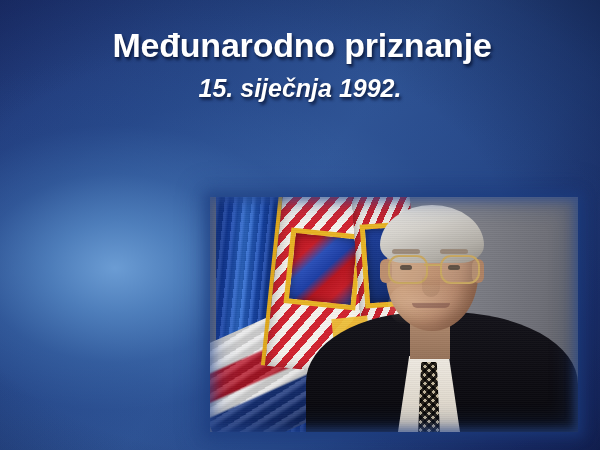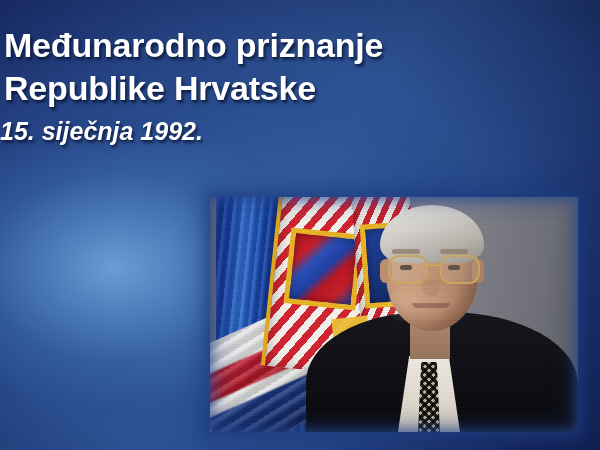--- a/index.html
+++ b/index.html
@@ -48,21 +48,21 @@
         rgba(6,14,44,0.62) 100%);
     pointer-events: none;
   }
 
   
   #title-block {
     position: absolute;
     top: 24px;
     left: 0;
     width: 600px;
-    text-align: left;
+    text-align: center;
     z-index: 5;
   }
   .headline {
     color: #ffffff;
     font-size: 34px;
     font-weight: bold;
     line-height: 43px;
     letter-spacing: -0.2px;
     text-shadow:
       2px 3px 3px rgba(8,20,52,0.75),
@@ -408,21 +408,20 @@
 </head>
 <body>
 
 <div id="slide">
 
   <div id="bg-base"></div>
   <div id="bg-vignette"></div>
 
   <div id="title-block">
     <div class="headline" id="headline-1">Međunarodno priznanje</div>
-    <div class="headline" id="headline-2">Republike Hrvatske</div>
     <div class="subhead">15. siječnja 1992.</div>
   </div>
 
   <div id="photo">
     <div id="photo-inner">
 
       <div class="flag-blue-drape"></div>
       <div class="tricolour"></div>
 
       <div class="banner">

